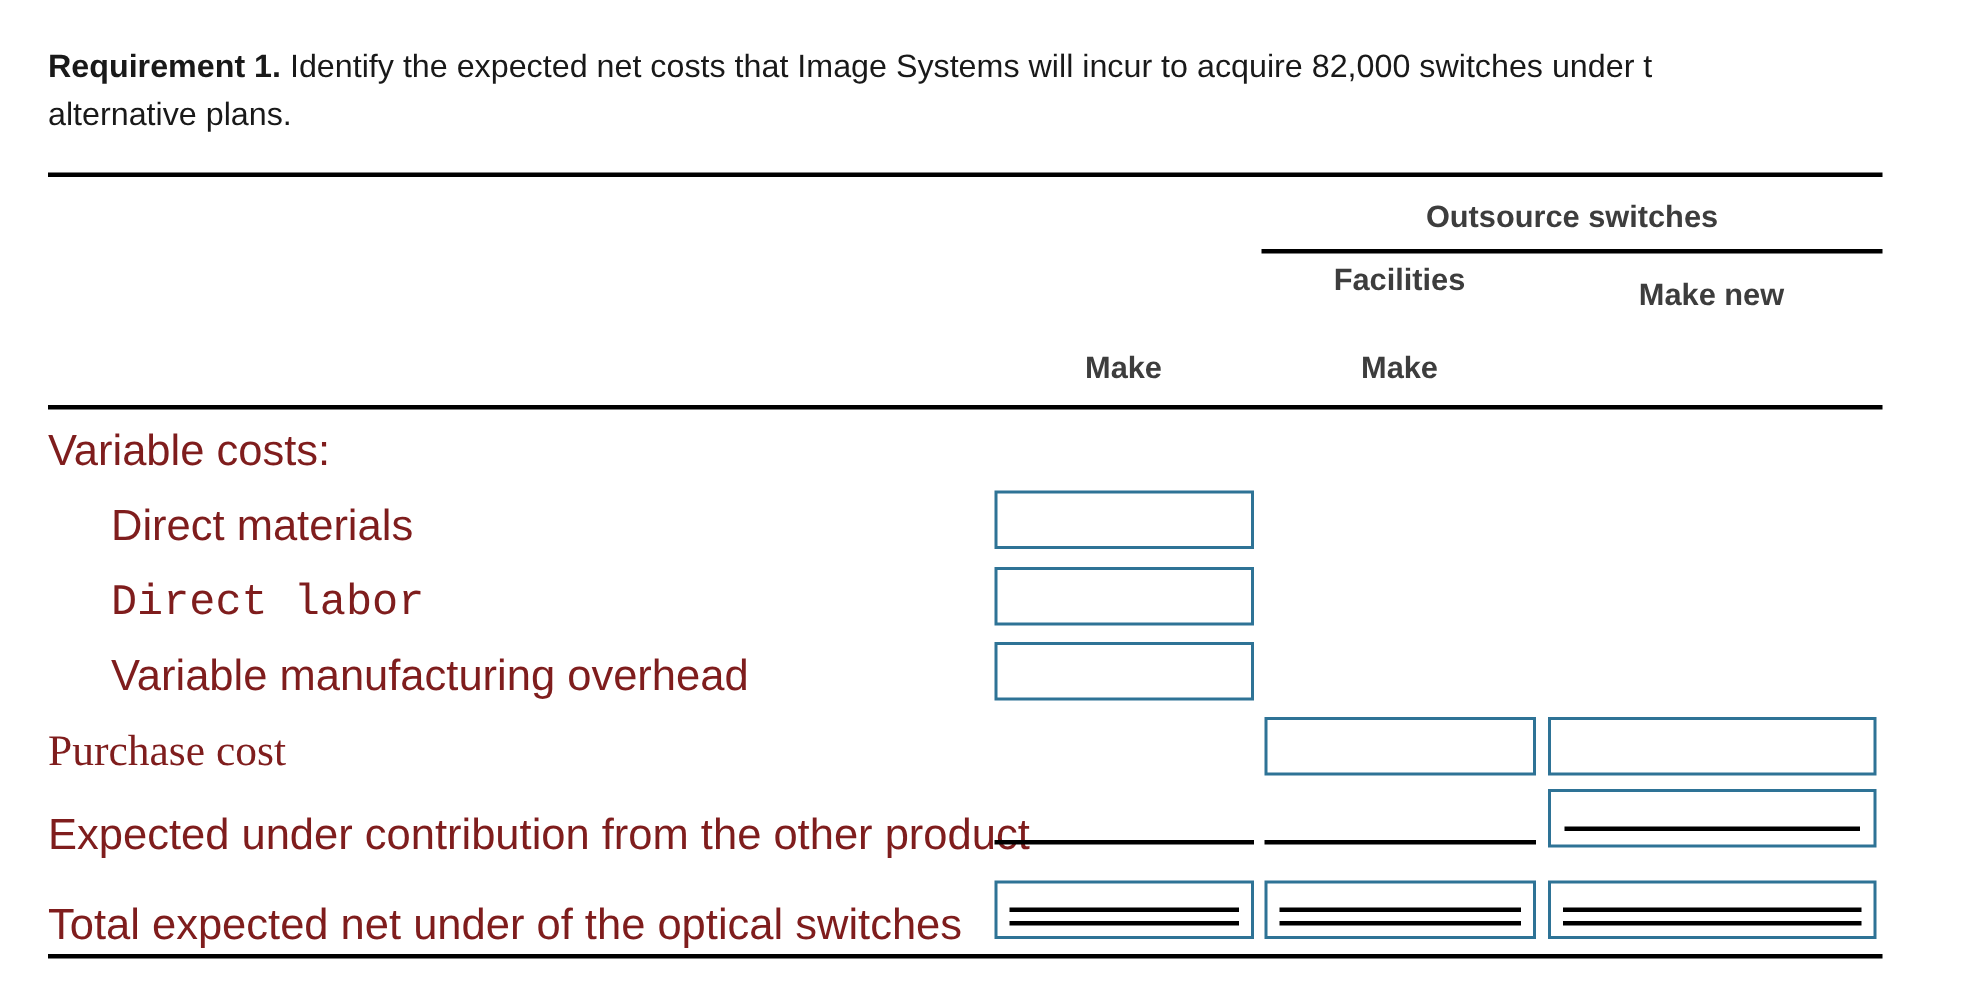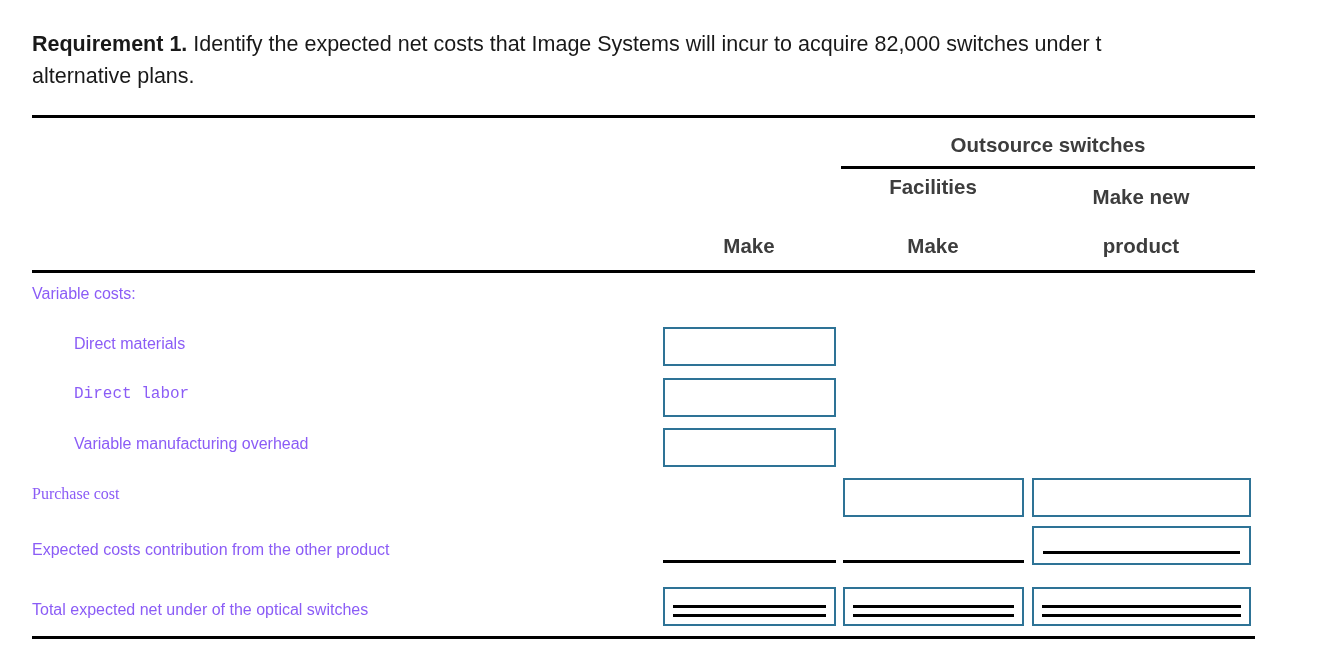--- a/index.html
+++ b/index.html
@@ -67,22 +67,22 @@
   .h-make      { left: 631px;  top: 119px; width: 172px; }
   .h-fac       { left: 811px;  top: 60px;  width: 180px; }
   .h-idle      { left: 811px;  top: 119px; width: 180px; }
   .h-mknew     { left: 1000px; top: 70px;  width: 218px; }
   .h-product   { left: 1000px; top: 119px; width: 218px; }
 
   
   .rlabel {
     position: absolute;
     left: 0;
-    font-size: 16px;
-    color: #8b5cf6;
+    font-size: 29px;
+    color: #7f1d1d;
     white-space: nowrap;
     text-align: center;
   }
   .rlabel.indent { left: 42px; }
 
   .r0 { top: 170px; }
   .r1 { top: 220px; }
   .r2 { top: 270px; font-family: Liberation Mono, monospace; }
   .r3 { top: 320px; }
   .r4 { top: 370px; font-family: Liberation Serif, serif; }
@@ -142,28 +142,27 @@
   <div class="rule rule-top"></div>
   <div class="rule rule-group"></div>
   <div class="rule rule-head"></div>
   <div class="rule rule-bottom"></div>
 
   <div class="hcell h-outsource">Outsource switches</div>
   <div class="hcell h-make">Make</div>
   <div class="hcell h-fac">Facilities</div>
   <div class="hcell h-idle">Make</div>
   <div class="hcell h-mknew">Make new</div>
-  <div class="hcell h-product">product</div>
 
   <div class="rlabel r0">Variable costs:</div>
   <div class="rlabel indent r1">Direct materials</div>
   <div class="rlabel indent r2">Direct labor</div>
   <div class="rlabel indent r3">Variable manufacturing overhead</div>
   <div class="rlabel r4">Purchase cost</div>
-  <div class="rlabel r5">Expected costs contribution from the other product</div>
+  <div class="rlabel r5">Expected under contribution from the other product</div>
   <div class="rlabel r6">Total expected net under of the optical switches</div>
 
   <div class="vbox box-h col-make y-dm"></div>
 
   <div class="vbox box-h col-make y-dl"></div>
 
   <div class="vbox box-h col-make y-vmo"></div>
 
   <div class="vbox box-h col-idle y-pc"></div>
   <div class="vbox box-h col-new y-pc"></div>

